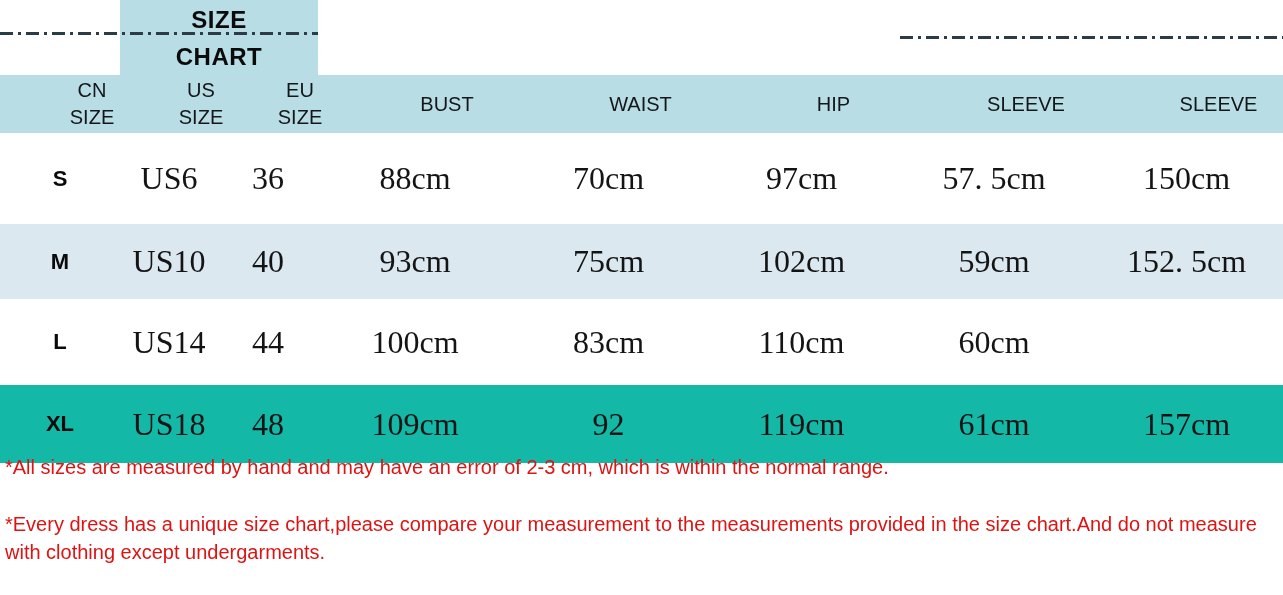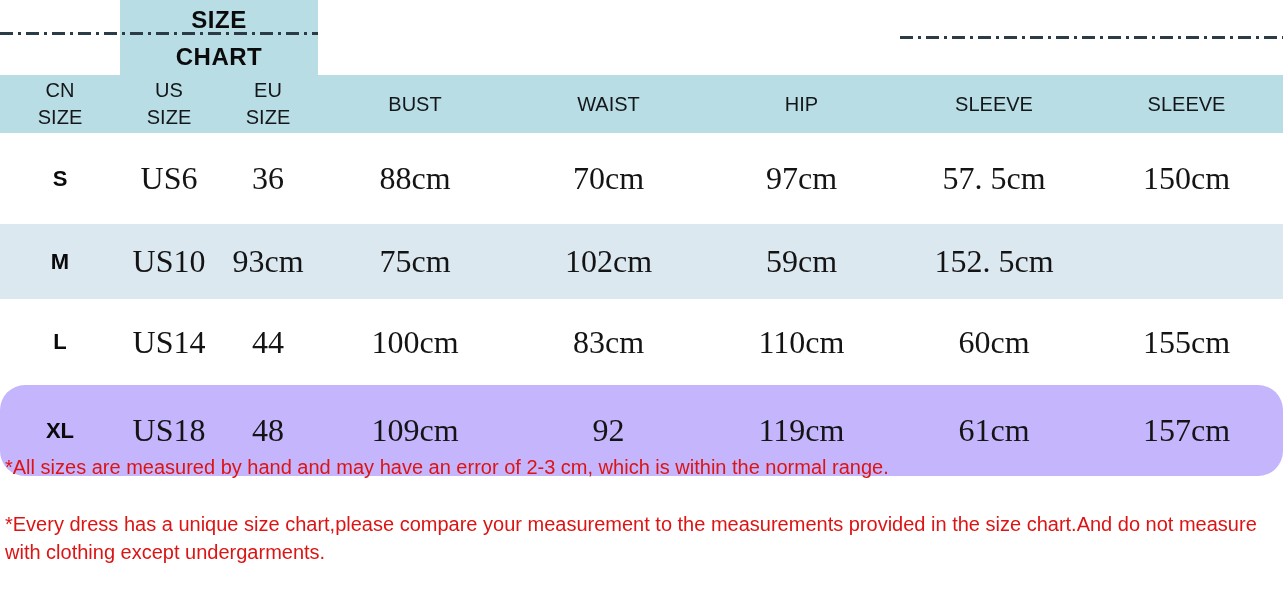--- a/index.html
+++ b/index.html
@@ -47,25 +47,25 @@
     letter-spacing: 0.5px;
     color: #0b0b0b;
   }
 
   
   .size-table { position: absolute; left: 0; top: 75px; width: 1283px; }
   .trow {
     display: grid;
     grid-template-columns: 120px 98px 100px 194px 193px 193px 192px 193px;
   }
-  .trow-head { height: 58px; background: #b9dde5; }
+  .trow-head { height: 58px; background: #b9dde5; padding-left: 32px; }
   .trow-s    { height: 91px; background: #ffffff; }
   .trow-m    { height: 75px; background: #dce8f0; }
   .trow-l    { height: 86px; background: #ffffff; }
-  .trow-xl   { height: 91px; background: #c4b5fd; border-radius: 25px; }
+  .trow-xl   { height: 78px; background: #14b8a6; }
 
   .cell {
     display: flex;
     align-items: center;
     justify-content: center;
     text-align: center;
   }
   .th {
     font-size: 20px;
     line-height: 1.35;
@@ -131,36 +131,36 @@
       <div class="cell val">88cm</div>
       <div class="cell val">70cm</div>
       <div class="cell val">97cm</div>
       <div class="cell val">57. 5cm</div>
       <div class="cell val">150cm</div>
     </div>
 
     <div class="trow trow-m">
       <div class="cell size-label">M</div>
       <div class="cell val">US10</div>
+      <div class="cell val">40</div>
       <div class="cell val">93cm</div>
       <div class="cell val">75cm</div>
       <div class="cell val">102cm</div>
       <div class="cell val">59cm</div>
       <div class="cell val">152. 5cm</div>
     </div>
 
     <div class="trow trow-l">
       <div class="cell size-label">L</div>
       <div class="cell val">US14</div>
       <div class="cell val">44</div>
       <div class="cell val">100cm</div>
       <div class="cell val">83cm</div>
       <div class="cell val">110cm</div>
       <div class="cell val">60cm</div>
-      <div class="cell val">155cm</div>
     </div>
 
     <div class="trow trow-xl">
       <div class="cell size-label">XL</div>
       <div class="cell val">US18</div>
       <div class="cell val">48</div>
       <div class="cell val">109cm</div>
       <div class="cell val">92</div>
       <div class="cell val">119cm</div>
       <div class="cell val">61cm</div>

